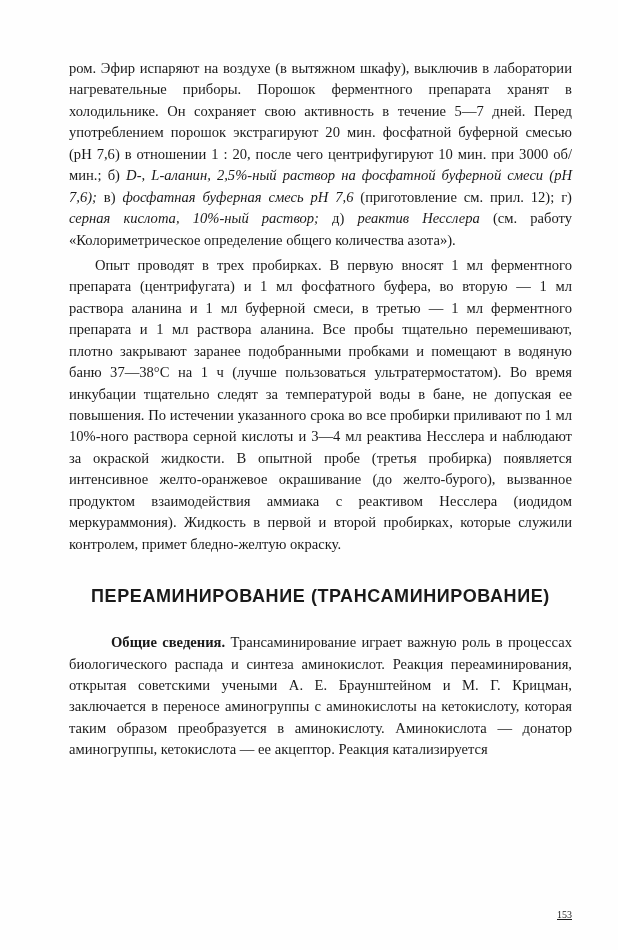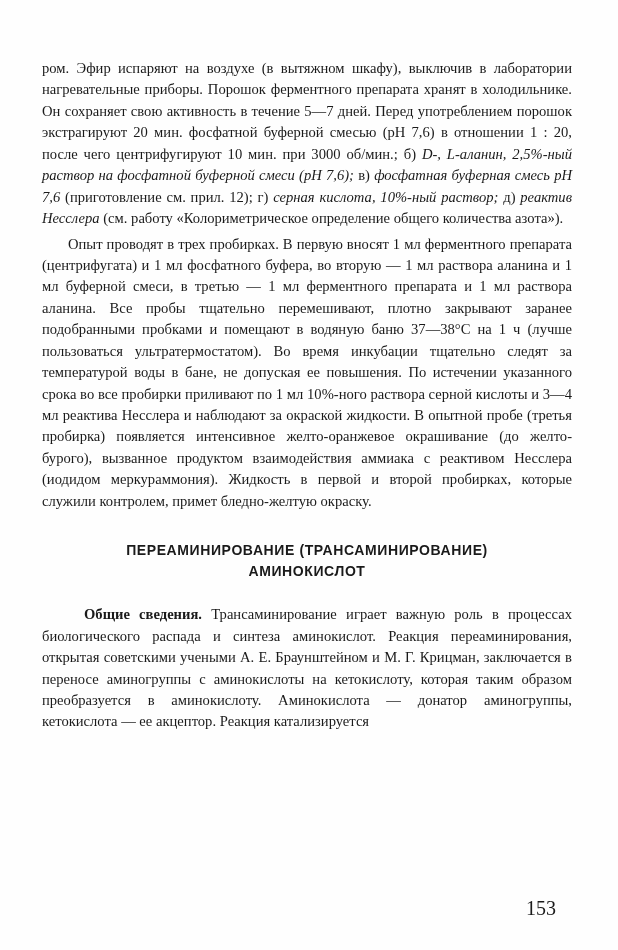--- a/index.html
+++ b/index.html
@@ -12,21 +12,21 @@
     height: 950px;
     font-family: "Liberation Serif", serif;
     color: #1a1a1a;
     overflow: hidden;
   }
   .page {
     position: relative;
     width: 618px;
     height: 950px;
     box-sizing: border-box;
-    padding: 58px 46px 40px 42px;
+    padding: 58px 46px 40px 69px;
     background: #fefefe;
   }
   .body-text {
     font-size: 14.6px;
     line-height: 1.47;
     text-align: justify;
     text-justify: inter-word;
     hyphens: none;
   }
   .para {
@@ -36,53 +36,53 @@
   }
   .para.no-indent {
     text-indent: 0;
   }
   .para + .para {
     margin-top: 4px;
   }
   .heading {
     text-align: center;
     font-family: "Liberation Sans", sans-serif;
-    font-size: 14px;
+    font-size: 18px;
     font-weight: bold;
     letter-spacing: 0.6px;
     line-height: 1.5;
     margin: 0;
   }
   .heading-wrap {
     margin: 28px 0 22px 0;
   }
   .italic { font-style: italic; }
   .bold { font-weight: bold; margin-left: 16px; }
   .page-number {
     position: absolute;
-    right: 62px;
+    right: 46px;
     bottom: 30px;
-    font-size: 20px;
+    font-size: 10px;
     font-family: "Liberation Serif", serif;
+    text-decoration: underline;
   }
 </style>
 </head>
 <body>
 
 <div class="page">
 
   <div class="body-text">
 
     <p class="para no-indent" id="para-1"><span>ром. Эфир испаряют на воздухе (в вытяжном шкафу), выключив в лаборатории нагревательные приборы. Порошок ферментного препарата хранят в холодильнике. Он сохраняет свою активность в течение 5—7 дней. Перед употреблением порошок экстрагируют 20 мин. фосфатной буферной смесью (рН 7,6) в отношении 1 : 20, после чего центрифугируют 10 мин. при 3000 об/мин.; б) </span><span class="italic">D-, L-аланин, 2,5%-ный раствор на фосфатной буферной смеси (рН 7,6);</span><span> в) </span><span class="italic">фосфатная буферная смесь рН 7,6</span><span> (приготовление см. прил. 12); г) </span><span class="italic">серная кислота, 10%-ный раствор;</span><span> д) </span><span class="italic">реактив Несслера</span><span> (см. работу «Колориметрическое определение общего количества азота»).</span></p>
 
     <p class="para" id="para-2"><span>Опыт проводят в трех пробирках. В первую вносят 1 мл ферментного препарата (центрифугата) и 1 мл фосфатного буфера, во вторую — 1 мл раствора аланина и 1 мл буферной смеси, в третью — 1 мл ферментного препарата и 1 мл раствора аланина. Все пробы тщательно перемешивают, плотно закрывают заранее подобранными пробками и помещают в водяную баню 37—38°С на 1 ч (лучше пользоваться ультратермостатом). Во время инкубации тщательно следят за температурой воды в бане, не допуская ее повышения. По истечении указанного срока во все пробирки приливают по 1 мл 10%-ного раствора серной кислоты и 3—4 мл реактива Несслера и наблюдают за окраской жидкости. В опытной пробе (третья пробирка) появляется интенсивное желто-оранжевое окрашивание (до желто-бурого), вызванное продуктом взаимодействия аммиака с реактивом Несслера (иодидом меркураммония). Жидкость в первой и второй пробирках, которые служили контролем, примет бледно-желтую окраску.</span></p>
 
     <div class="heading-wrap">
       <div class="heading">ПЕРЕАМИНИРОВАНИЕ   (ТРАНСАМИНИРОВАНИЕ)</div>
-      <div class="heading">АМИНОКИСЛОТ</div>
     </div>
 
     <p class="para" id="para-3"><span class="bold">Общие сведения.</span><span> Трансаминирование играет важную роль в процессах биологического распада и синтеза аминокислот. Реакция переаминирования, открытая советскими учеными А. Е. Браунштейном и М. Г. Крицман, заключается в переносе аминогруппы с аминокислоты на кетокислоту, которая таким образом преобразуется в аминокислоту. Аминокислота — донатор аминогруппы, кетокислота — ее акцептор. Реакция катализируется</span></p>
 
   </div>
 
   <div class="page-number">153</div>
 
 </div>
 

